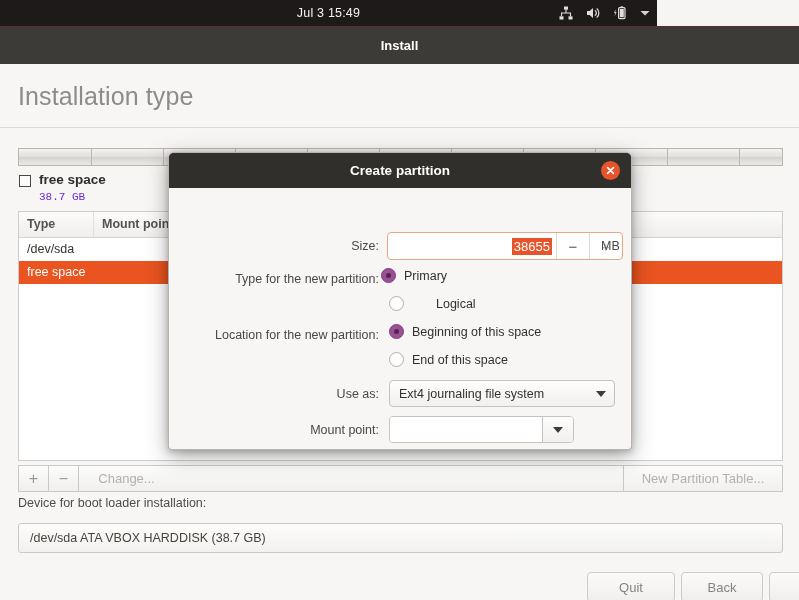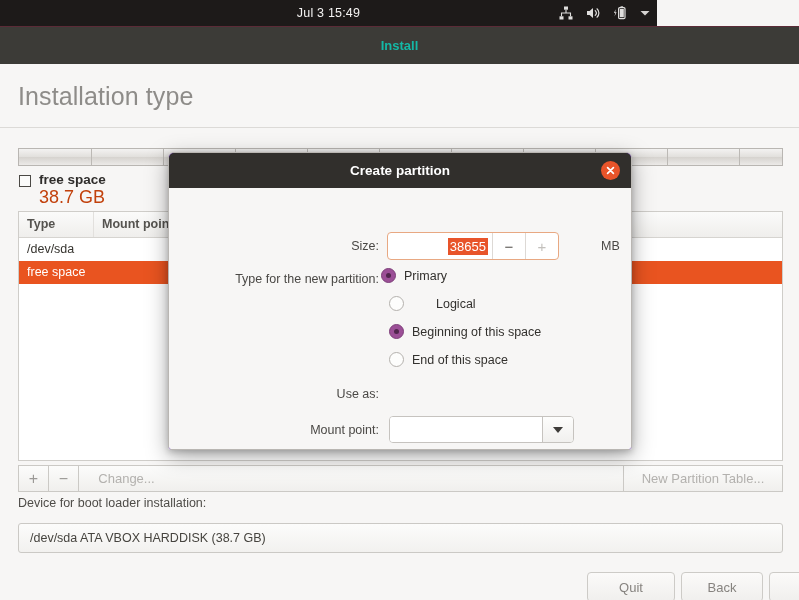--- a/index.html
+++ b/index.html
@@ -61,21 +61,21 @@
     z-index: 10;
   }
   .win-title-text {
     position: absolute;
     left: 0; right: 0; top: 0;
     height: 37px;
     line-height: 37px;
     text-align: center;
     font-size: 13px;
     font-weight: bold;
-    color: #14b8a6;
+    color: #ffffff;
   }
   .win-body {
     position: absolute;
     left: 0; top: 64px;
     width: 799px; height: 536px;
     background: #f7f6f5;
     z-index: 5;
   }
 
   .page-title {
@@ -126,24 +126,25 @@
     box-sizing: border-box;
   }
   .legend-name {
     font-size: 13.5px;
     font-weight: bold;
     color: #2f2d2b;
     display: block;
     line-height: 18px;
   }
   .legend-size {
-    font-size: 18px;
-    color: #c2410c;
+    font-size: 11px;
+    color: #6d28d9;
     display: block;
     line-height: 16px;
+    font-family: Liberation Mono, monospace;
   }
 
   
   .table {
     position: absolute;
     left: 18px; top: 147px;
     width: 765px; height: 250px;
     background: #ffffff;
     border: 1px solid #cfcdc9;
     box-sizing: border-box;
@@ -329,21 +330,21 @@
     font-size: 12.5px;
     color: #4a4845;
     text-align: right;
     line-height: 18px;
   }
 
   
   .spin {
     position: absolute;
     left: 218px; top: 44px;
-    width: 172px; height: 28px;
+    width: 236px; height: 28px;
     background: #ffffff;
     border: 1.6px solid #e8a882;
     border-radius: 4px;
     box-sizing: border-box;
     display: flex;
     align-items: stretch;
   }
   .spin-val {
     flex: 1;
     display: flex;
@@ -560,30 +561,37 @@
       <div class="lbl" style="left:0px; top:82px; width:210px;">Type for the new partition:</div>
       <div class="radio-row" style="left:212px; top:80px;">
         <div class="radio on"></div>
         <div class="radio-label">Primary</div>
       </div>
       <div class="radio-row" style="left:220px; top:108px;gap:32px;">
         <div class="radio"></div>
         <div class="radio-label">Logical</div>
       </div>
 
+      <div class="lbl" style="left:0px; top:138px; width:210px;">Location for the new partition:</div>
       <div class="radio-row" style="left:220px; top:136px;">
         <div class="radio on"></div>
         <div class="radio-label">Beginning of this space</div>
       </div>
       <div class="radio-row" style="left:220px; top:164px;">
         <div class="radio"></div>
         <div class="radio-label">End of this space</div>
       </div>
 
       <div class="lbl" style="left:118px; top:197px; width:92px;">Use as:</div>
+      <div class="combo" style="left:220px; top:192px; width:226px; height:27px;">
+        <div class="combo-text">Ext4 journaling file system</div>
+        <div class="combo-arrow">
+            <div class="caret"></div>
+          </div>
+      </div>
 
       <div class="lbl" style="left:100px; top:233px; width:110px;">Mount point:</div>
       <div class="combo entry" style="left:220px; top:228px; width:185px; height:27px;">
         <div class="combo-text"></div>
         <div class="combo-arrow">
             <div class="caret"></div>
           </div>
       </div>
 
     </div>

